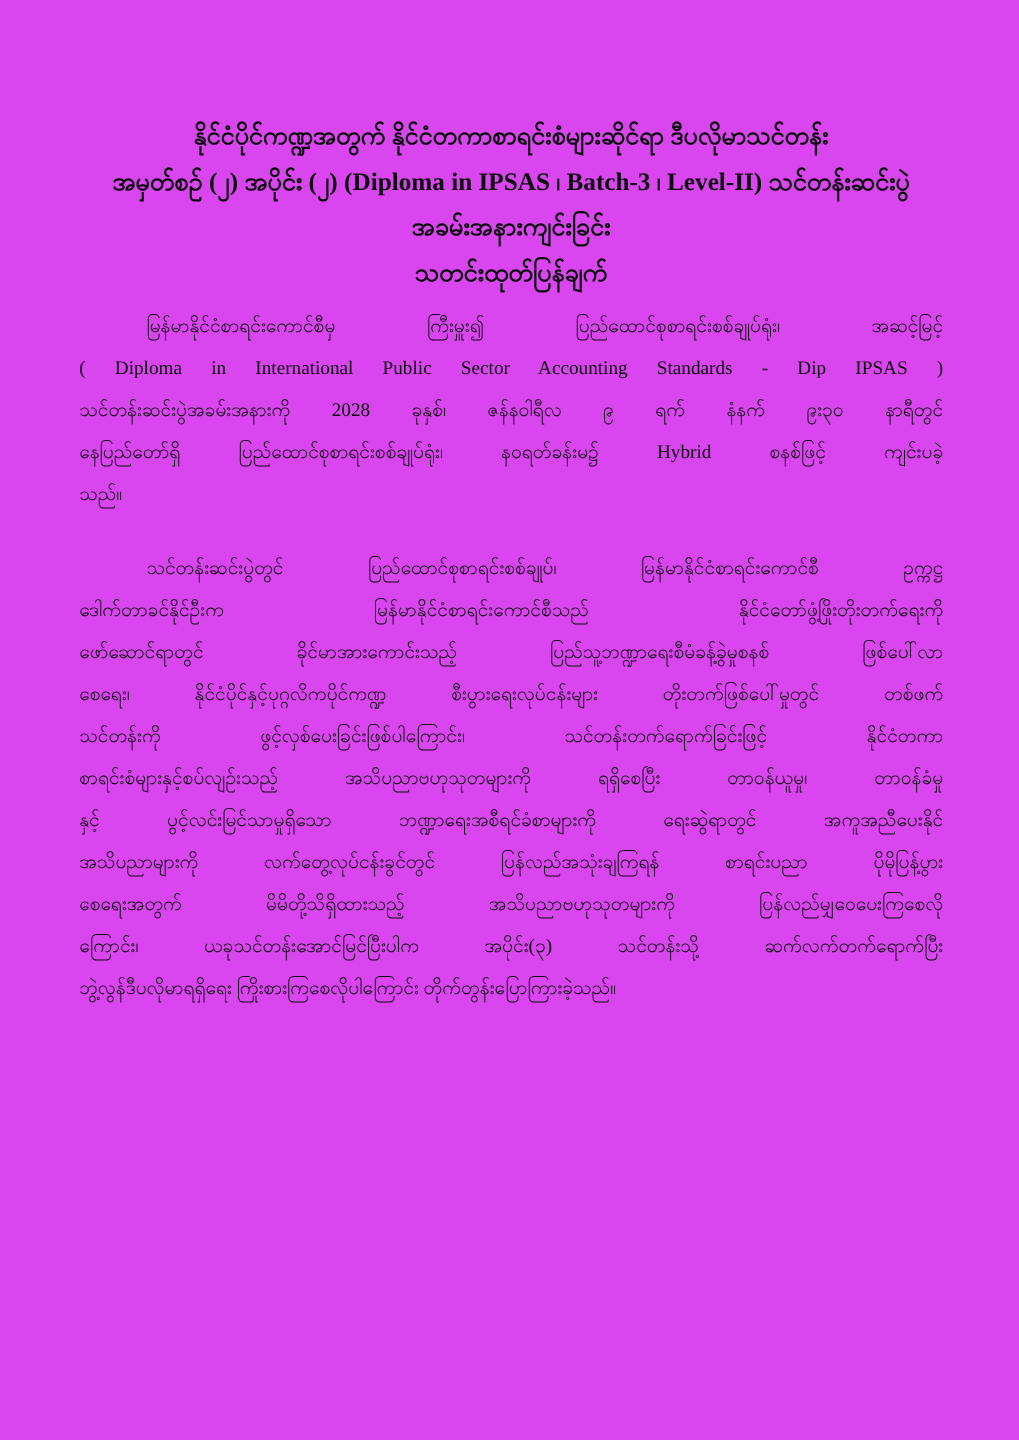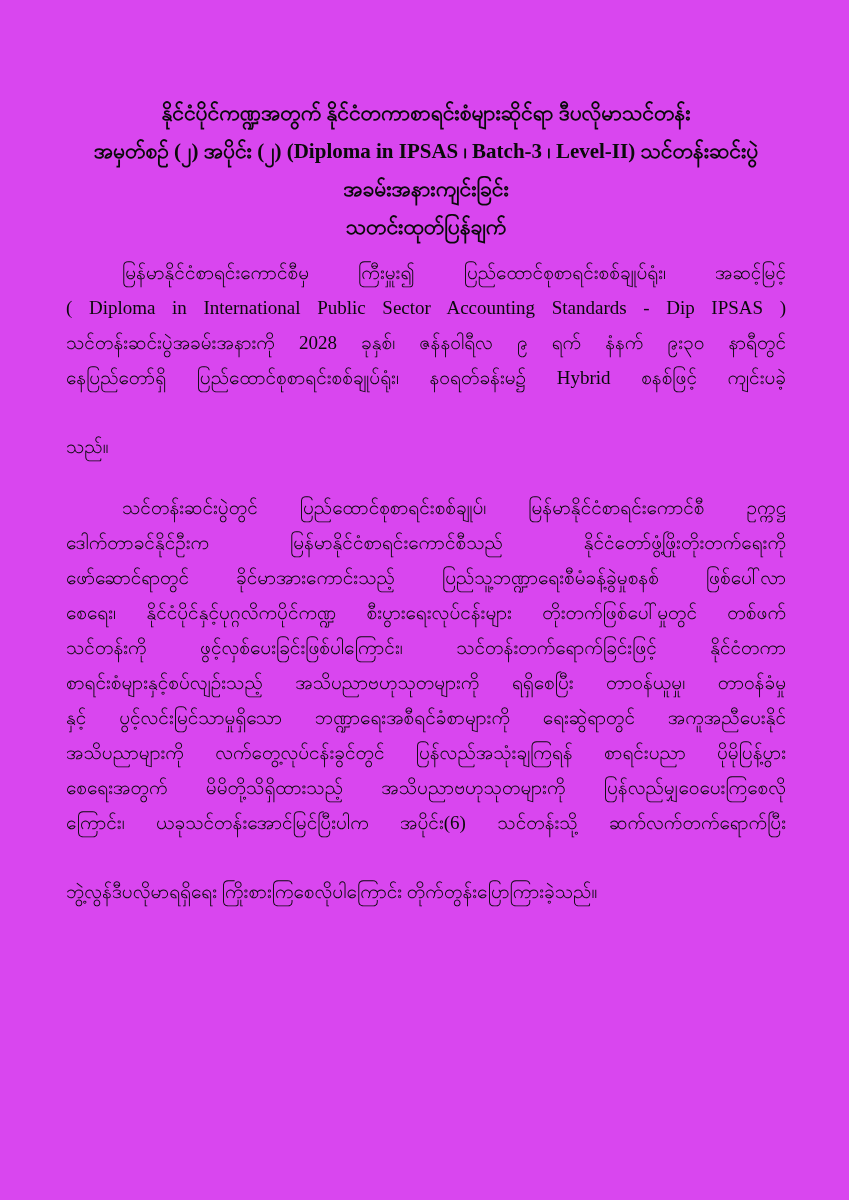--- a/index.html
+++ b/index.html
@@ -25,38 +25,37 @@
   .title-block {
     text-align: center;
     font-weight: bold;
     font-size: 21px;
     line-height: 38px;
   }
   .title-line {
     white-space: nowrap;
   }
   .para {
-    font-size: 19px;
+    font-size: 16px;
     line-height: 35px;
   }
   .para-1 { margin-top: 9px; }
   .para-2 { margin-top: 26px; }
   .body-line {
     text-align: justify;
     text-align-last: justify;
     overflow: hidden;
     height: 35px;
   }
   .body-line.indent {
     padding-left: 56px;
   }
   .body-line.last-line {
     text-align: left;
     text-align-last: left;
-    margin-top: 34px;
   }
 </style>
 </head>
 <body>
 
 <div class="page">
   <div class="content">
 
     <div class="title-block">
       <div class="title-line">နိုင်ငံပိုင်ကဏ္ဍအတွက် နိုင်ငံတကာစာရင်းစံများဆိုင်ရာ ဒီပလိုမာသင်တန်း</div>
@@ -76,18 +75,18 @@
     <div class="para para-2">
       <div class="body-line indent">သင်တန်းဆင်းပွဲတွင် ပြည်ထောင်စုစာရင်းစစ်ချုပ်၊ မြန်မာနိုင်ငံစာရင်းကောင်စီ ဥက္ကဋ္ဌ</div>
       <div class="body-line">ဒေါက်တာခင်နိုင်ဦးက မြန်မာနိုင်ငံစာရင်းကောင်စီသည် နိုင်ငံတော်ဖွံ့ဖြိုးတိုးတက်ရေးကို</div>
       <div class="body-line">ဖော်ဆောင်ရာတွင် ခိုင်မာအားကောင်းသည့် ပြည်သူ့ဘဏ္ဍာရေးစီမံခန့်ခွဲမှုစနစ် ဖြစ်ပေါ်လာ</div>
       <div class="body-line">စေရေး၊ နိုင်ငံပိုင်နှင့်ပုဂ္ဂလိကပိုင်ကဏ္ဍ စီးပွားရေးလုပ်ငန်းများ တိုးတက်ဖြစ်ပေါ်မှုတွင် တစ်ဖက်</div>
       <div class="body-line">သင်တန်းကို ဖွင့်လှစ်ပေးခြင်းဖြစ်ပါကြောင်း၊ သင်တန်းတက်ရောက်ခြင်းဖြင့် နိုင်ငံတကာ</div>
       <div class="body-line">စာရင်းစံများနှင့်စပ်လျဉ်းသည့် အသိပညာဗဟုသုတများကို ရရှိစေပြီး တာဝန်ယူမှု၊ တာဝန်ခံမှု</div>
       <div class="body-line">နှင့် ပွင့်လင်းမြင်သာမှုရှိသော ဘဏ္ဍာရေးအစီရင်ခံစာများကို ရေးဆွဲရာတွင် အကူအညီပေးနိုင်</div>
       <div class="body-line">အသိပညာများကို လက်တွေ့လုပ်ငန်းခွင်တွင် ပြန်လည်အသုံးချကြရန် စာရင်းပညာ ပိုမိုပြန့်ပွား</div>
       <div class="body-line">စေရေးအတွက် မိမိတို့သိရှိထားသည့် အသိပညာဗဟုသုတများကို ပြန်လည်မျှဝေပေးကြစေလို</div>
-      <div class="body-line">ကြောင်း၊ ယခုသင်တန်းအောင်မြင်ပြီးပါက အပိုင်း(6) သင်တန်းသို့ ဆက်လက်တက်ရောက်ပြီး</div>
+      <div class="body-line">ကြောင်း၊ ယခုသင်တန်းအောင်မြင်ပြီးပါက အပိုင်း(၃) သင်တန်းသို့ ဆက်လက်တက်ရောက်ပြီး</div>
       <div class="body-line last-line">ဘွဲ့လွန်ဒီပလိုမာရရှိရေး ကြိုးစားကြစေလိုပါကြောင်း တိုက်တွန်းပြောကြားခဲ့သည်။</div>
     </div>
 
   </div>
 </div>
 
 </body></html>

